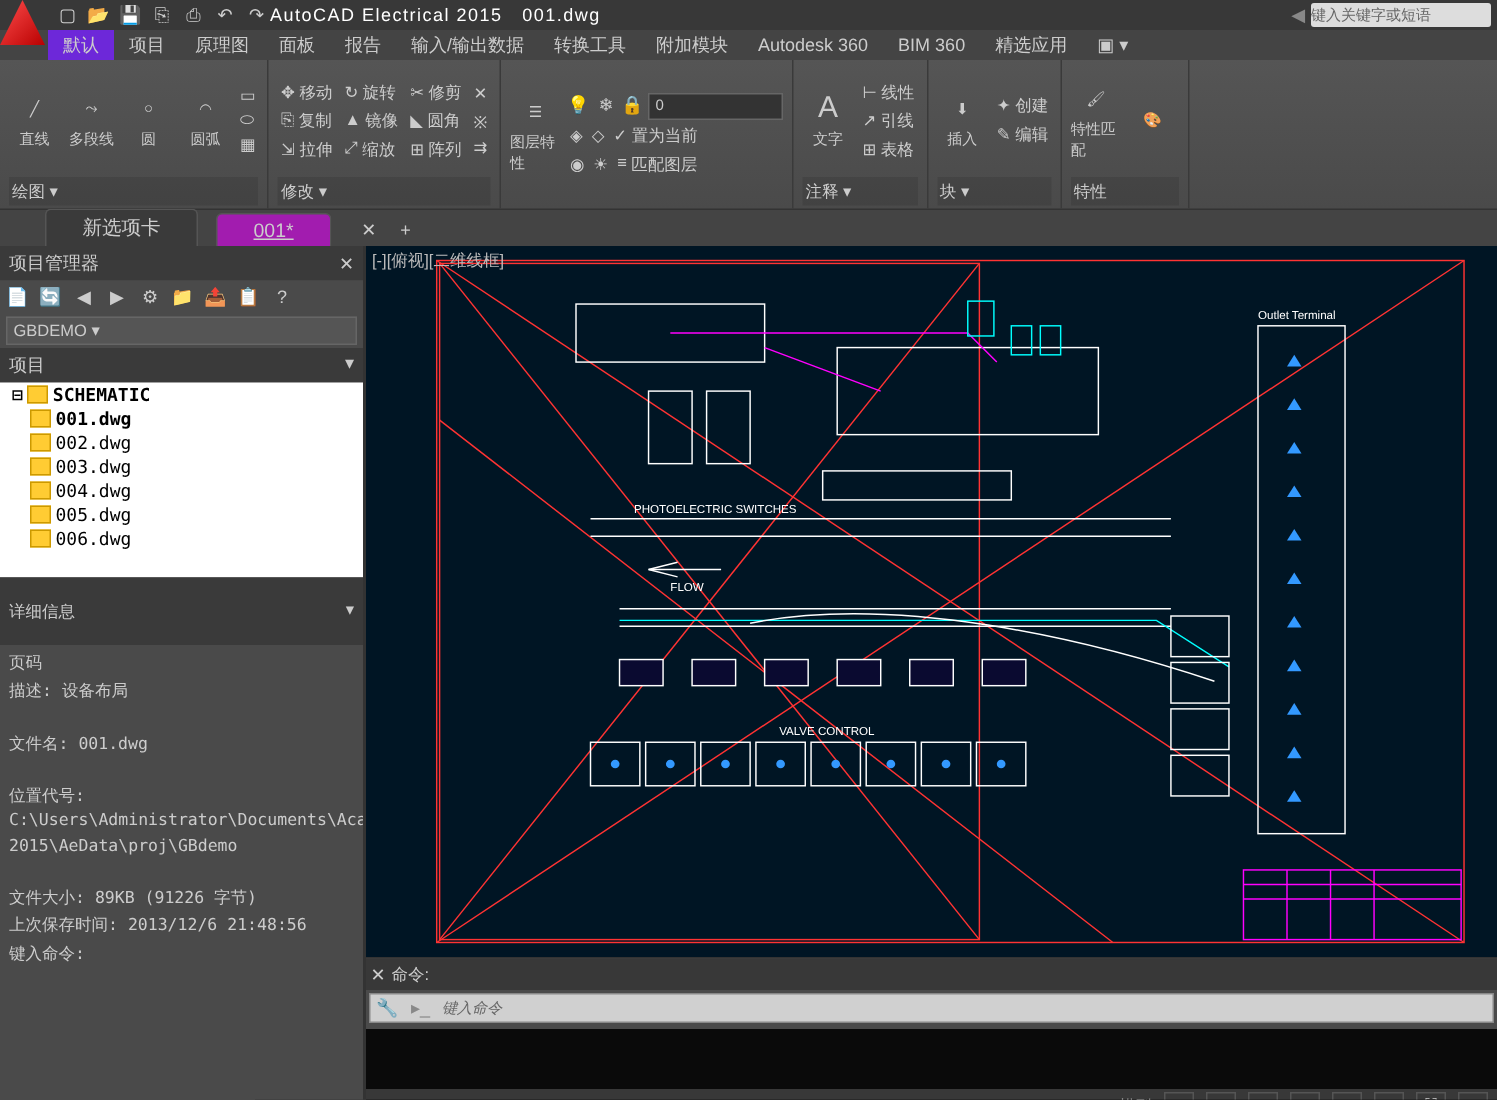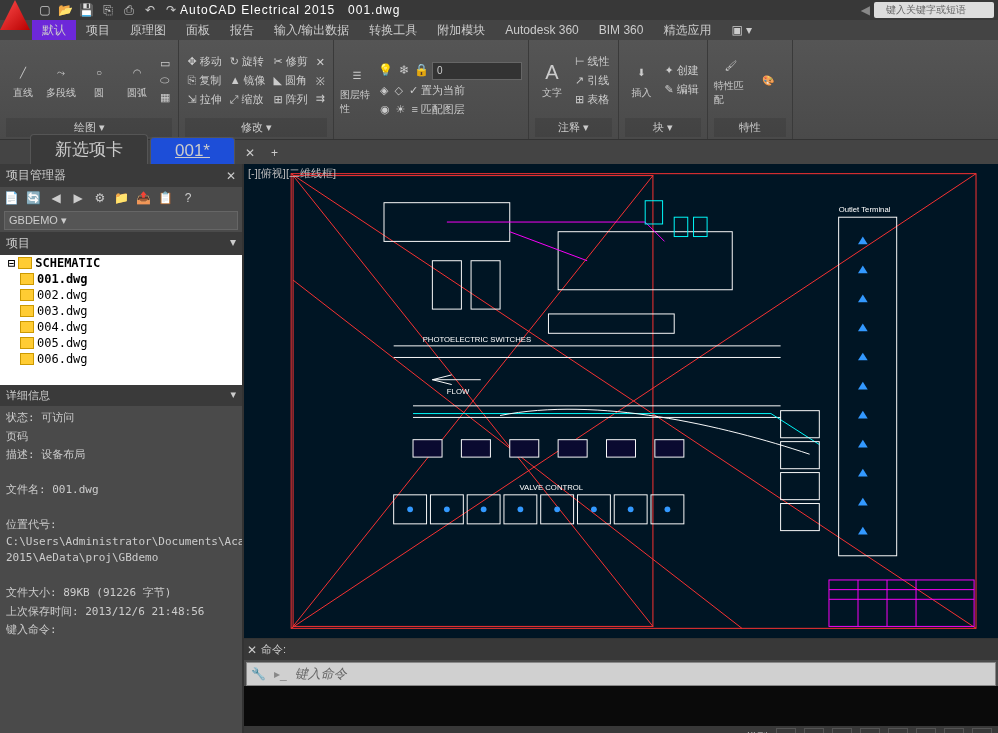--- a/index.html
+++ b/index.html
@@ -30,21 +30,21 @@
 .qat { display: flex; gap: 3px; margin-left: 32px; }
 .qat-item {
   width: 18px; height: 18px;
   display: flex; align-items: center; justify-content: center;
   color: #ccc;
 }
 .titlebar-center { color: #fff; font-size: 12px; text-align: left; flex: 1; letter-spacing: 1px;}
 .titlebar-right { display: flex; gap: 4px; align-items: center;}
 .search-box {
   background: #ddd; width: 120px; height: 16px; border-radius: 2px;
-  font-size: 10px; padding: 1px 12px; color: #666;
+  font-size: 10px; padding: 1px 0; color: #666;
 }
 .menubar {
   height: 20px;
   background: #444;
   display: flex;
   align-items: stretch;
   padding-left: 32px;
 }
 .menubar-item {
   padding: 2px 10px;
@@ -61,21 +61,21 @@
   border-bottom: 1px solid #333;
 }
 .ribbon-panel {
   border-right: 1px solid #3a3a3a;
   display: flex;
   flex-direction: column;
   padding: 2px 6px;
 }
 .ribbon-panel-body { flex: 1; display: flex; align-items: center; gap: 4px; }
 .ribbon-panel-footer {
-  text-align: center; font-size: 11px; color: #ccc;
+  text-align: left; font-size: 11px; color: #ccc;
   padding: 2px;
   background: rgba(0,0,0,0.1);
 }
 .ribbon-btn-big {
   width: 34px; display: flex; flex-direction: column;
   align-items: center; gap: 1px; font-size: 10px;
 }
 .ribbon-btn-big .icon-box {
   width: 24px; height: 24px;
   display: flex; align-items: center; justify-content: center;
@@ -89,24 +89,24 @@
   background: #333; border: 1px solid #666; height: 18px; width: 90px;
   display: flex; align-items: center; padding: 0 4px; font-size: 10px;
 }
 .tabs-bar {
   height: 24px; background: #444; display: flex; align-items: end;
   padding-left: 30px;
 }
 .doc-tab {
   padding: 3px 24px; background: #3a3a3a;
   border: 1px solid #555; border-bottom: none;
-  font-size: 17px; margin-right: 2px;
+  font-size: 13px; margin-right: 12px;
   border-radius: 4px 4px 0 0;
 }
-.doc-tab.active { background: #1d4ed8; text-decoration: underline; }
+.doc-tab.active { background: #a21caf; text-decoration: underline; }
 .main-area { display: flex; height: 584px;}
 .sidebar {
   width: 244px; background: #4a4a4a;
   display: flex; flex-direction: column;
   border-right: 2px solid #333;
 }
 .panel-header {
   background: #3a3a3a; padding: 3px 6px; font-size: 12px;
   display: flex; justify-content: space-between; align-items: center;
 }
@@ -129,21 +129,21 @@
 }
 .tree-item { padding: 1px 2px 1px 20px; display: flex; align-items: center; gap: 3px;}
 .tree-item.folder { padding-left: 8px; font-weight: bold;}
 .tree-item.active { font-weight: bold;}
 .folder-icon { width: 14px; height: 12px; background: #ffcc33; border: 1px solid #cc9900; display: inline-block;}
 .details-panel {
   flex: 1; background: #4a4a4a; color: #ccc;
   font-size: 11px;
   display: flex; flex-direction: column;
 }
-.details-header { background: #3a3a3a; padding: 3px 6px; display: flex; justify-content: space-between;}
+.details-header { background: #3a3a3a; padding: 15px 6px; display: flex; justify-content: space-between;}
 .details-body { padding: 4px 6px; line-height: 1.5; flex: 1; overflow: auto; font-family: "SimSun", monospace; font-size: 11px;}
 .details-body p { margin-bottom: 2px;}
 .canvas-area {
   flex: 1; background: #0a0a0a; position: relative;
   display: flex; flex-direction: column;
 }
 .canvas-viewport {
   flex: 1; background: #001524; position: relative; overflow: hidden;
 }
 .viewport-label {
@@ -156,21 +156,21 @@
 }
 .cmd-prompt-row {
   display: flex; align-items: center; padding: 3px; gap: 4px;
   background: #383838;
 }
 .cmd-prompt-label { font-size: 11px; color: #ccc;}
 .cmd-input-row {
   display: flex; align-items: center; background: #d0d0d0;
   border: 1px solid #888; margin: 2px;
 }
-.cmd-input { flex: 1; padding: 2px 4px; font-size: 13px; color: #666; font-style: italic;}
+.cmd-input { flex: 1; padding: 2px 4px; font-size: 10px; color: #666; font-style: italic;}
 .status-bar {
   height: 22px;
   background: #383838;
   display: flex; justify-content: flex-end; align-items: center;
   padding: 0 6px; gap: 8px; font-size: 11px; margin-top: 40px;
 }
 .status-btn {
   width: 20px; height: 18px;
   display: flex; align-items: center; justify-content: center;
   border: 1px solid #555;
@@ -403,21 +403,20 @@
           <span class="folder-icon"></span>
           <span>006.dwg</span>
         </div>
     </div>
     <div class="details-panel">
       <div class="details-header">
         <span>详细信息</span>
           <span>▾</span>
       </div>
       <div class="details-body">
-        <p><span>状态:</span> <span>可访问</span></p>
         <p>页码</p>
         <p><span>描述:</span> <span>设备布局</span></p>
         <br>
         <p><span>文件名:</span> <span>001.dwg</span></p>
         <br>
         <p><span>位置代号:</span> <span>C:\Users\Administrator\Documents\AcadE 2015\AeData\proj\GBdemo</span></p>
         <br>
         <p><span>文件大小:</span> <span>89KB (91226 字节)</span></p>
         <p><span>上次保存时间:</span> <span>2013/12/6 21:48:56</span></p>
         <p>键入命令:</p>

